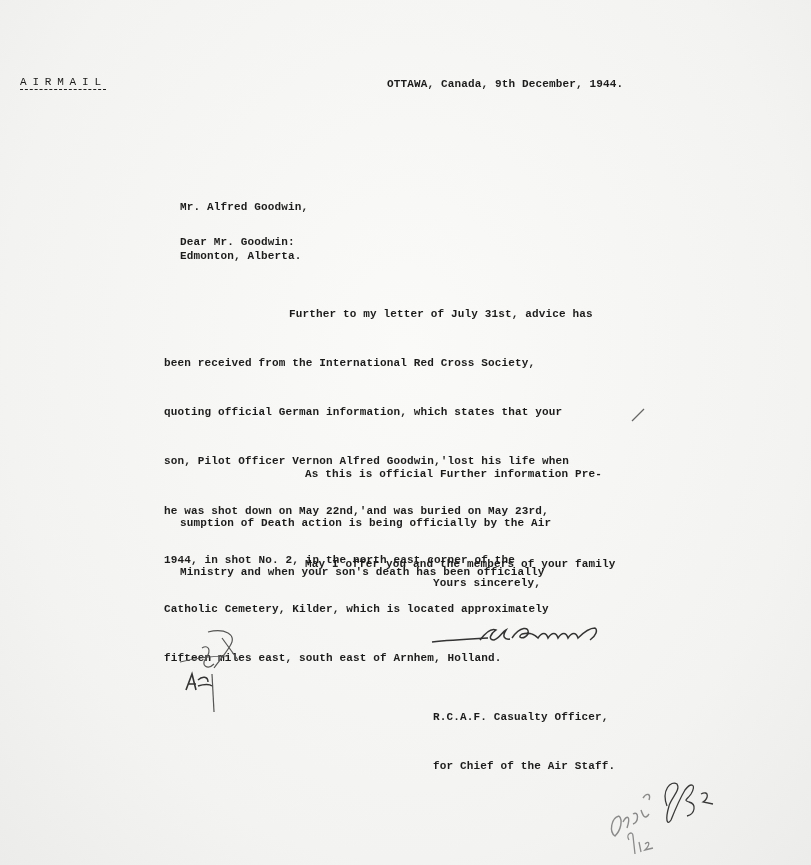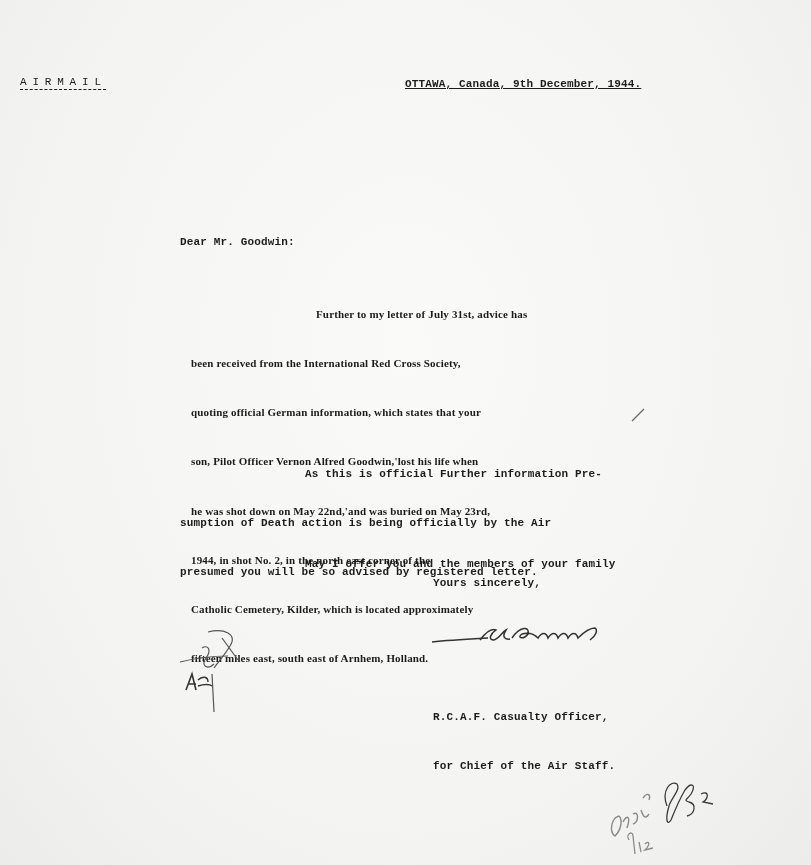--- a/index.html
+++ b/index.html
@@ -23,60 +23,62 @@
     line-height: 16.4px;
   }
   .airmail {
     left: 20px; top: 74px;
     letter-spacing: 5.8px;
     text-decoration: underline;
     text-decoration-style: dashed;
     text-underline-offset: 4px;
     font-weight: normal;
   }
-  .dateline { left: 405px; top: 76px; text-decoration: underline; }
+  .dateline { left: 387px; top: 76px; }
   .addr { left: 180px; top: 166px; }
   .salutation { left: 180px; top: 234px; }
-  .para1 { left: 191px; top: 273px; font-family: Liberation Serif, serif; }
+  .para1 { left: 164px; top: 273px; }
   .para2 { left: 180px; top: 433px; }
   .para3 { left: 180px; top: 523px; }
   .closing { left: 433px; top: 575px; }
   .sigtitle { left: 433px; top: 676px; }
   .line { display: block; }
   .indent { padding-left: 125px; }
   svg { position: absolute; overflow: visible; }
 </style>
 </head>
 <body>
 
 <div class="page">
 
   <div class="tw airmail">AIRMAIL</div>
   <div class="tw dateline">OTTAWA, Canada, 9th December, 1944.</div>
 
   <div class="tw addr">
+    <span class="line">Mr. Alfred Goodwin,</span>
+    <span class="line">Edmonton, Alberta.</span>
   </div>
 
   <div class="tw salutation">Dear Mr. Goodwin:</div>
 
   <div class="tw para1">
     <span class="line indent">Further to my letter of July 31st, advice has</span>
     <span class="line">been received from the International Red Cross Society,</span>
     <span class="line">quoting official German information, which states that your</span>
     <span class="line">son, Pilot Officer Vernon Alfred Goodwin,'lost his life when</span>
     <span class="line">he was shot down on May 22nd,'and was buried on May 23rd,</span>
     <span class="line">1944, in shot No. 2, in the north east corner of the</span>
     <span class="line">Catholic Cemetery, Kilder, which is located approximately</span>
     <span class="line">fifteen miles east, south east of Arnhem, Holland.</span>
   </div>
 
   <div class="tw para2">
     <span class="line indent">As this is official Further information Pre-</span>
     <span class="line">sumption of Death action is being officially by the Air</span>
-    <span class="line">presumed you will be so advised by registered letter.</span>
+    <span class="line">Ministry and when your son's death has been officially</span>
   </div>
 
   <div class="tw para3">
     <span class="line indent">May I offer you and the members of your family</span>
   </div>
 
   <div class="tw closing">Yours sincerely,</div>
 
   <svg style="left:430px; top:620px;" width="210" height="30" viewBox="0 0 210 30">
     <path d="M2 22 C 20 20, 40 19, 58 18" stroke="#333" stroke-width="1.6" fill="none"></path>

